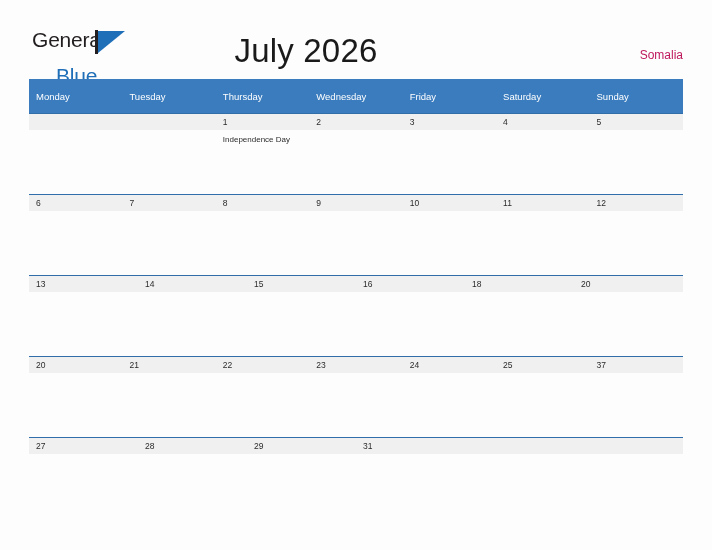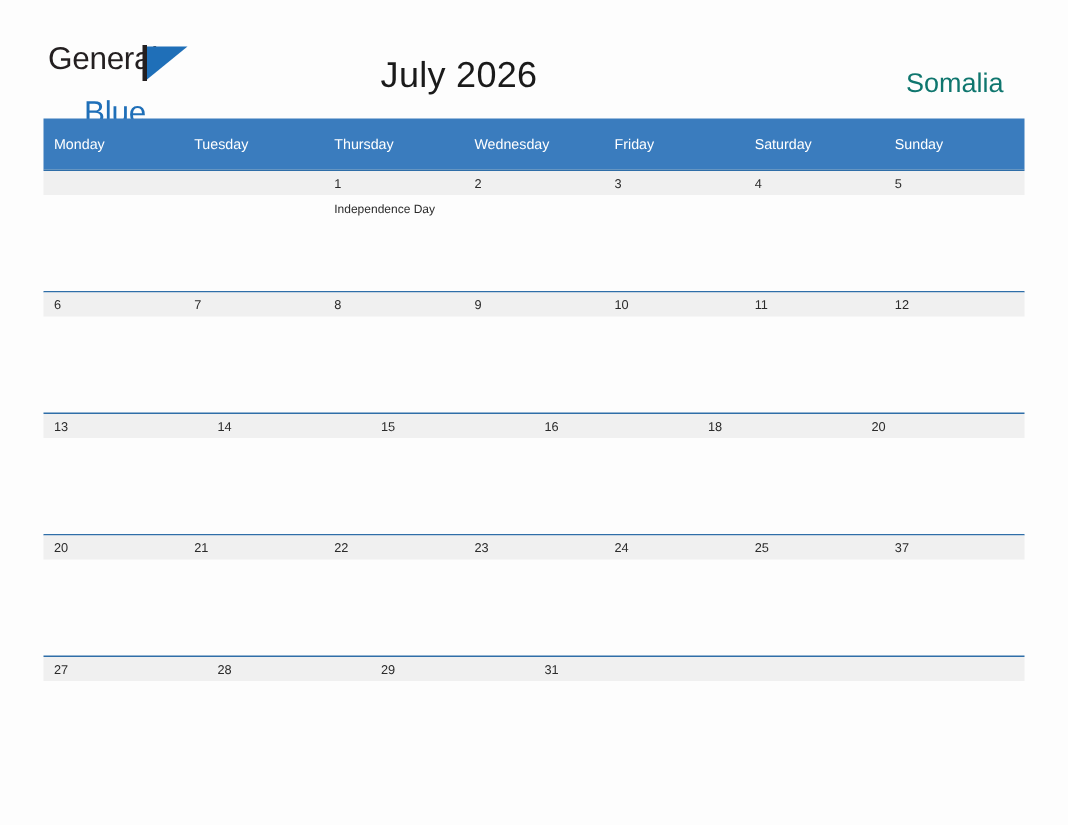--- a/index.html
+++ b/index.html
@@ -67,33 +67,33 @@
     width: 0; height: 0;
     border-left: 27px solid #1f6fb8;
     border-bottom: 22px solid transparent;
   }
 
   .month-title {
     position: absolute;
     left: 0; top: 33px;
     width: 612px;
     text-align: center;
-    font-size: 24px;
+    font-size: 33px;
     font-weight: 400;
     color: #1a1a1a;
     letter-spacing: 0.2px;
     line-height: 36px;
   }
 
   .country {
     position: absolute;
-    right: 43px;
+    right: 29px;
     top: 45px;
-    font-size: 18px;
-    color: #0f766e;
+    font-size: 12px;
+    color: #be185d;
     line-height: 20px;
   }
 
   
   .calendar {
     position: absolute;
     left: 29px;
     top: 79px;
     width: 654px;
   }

